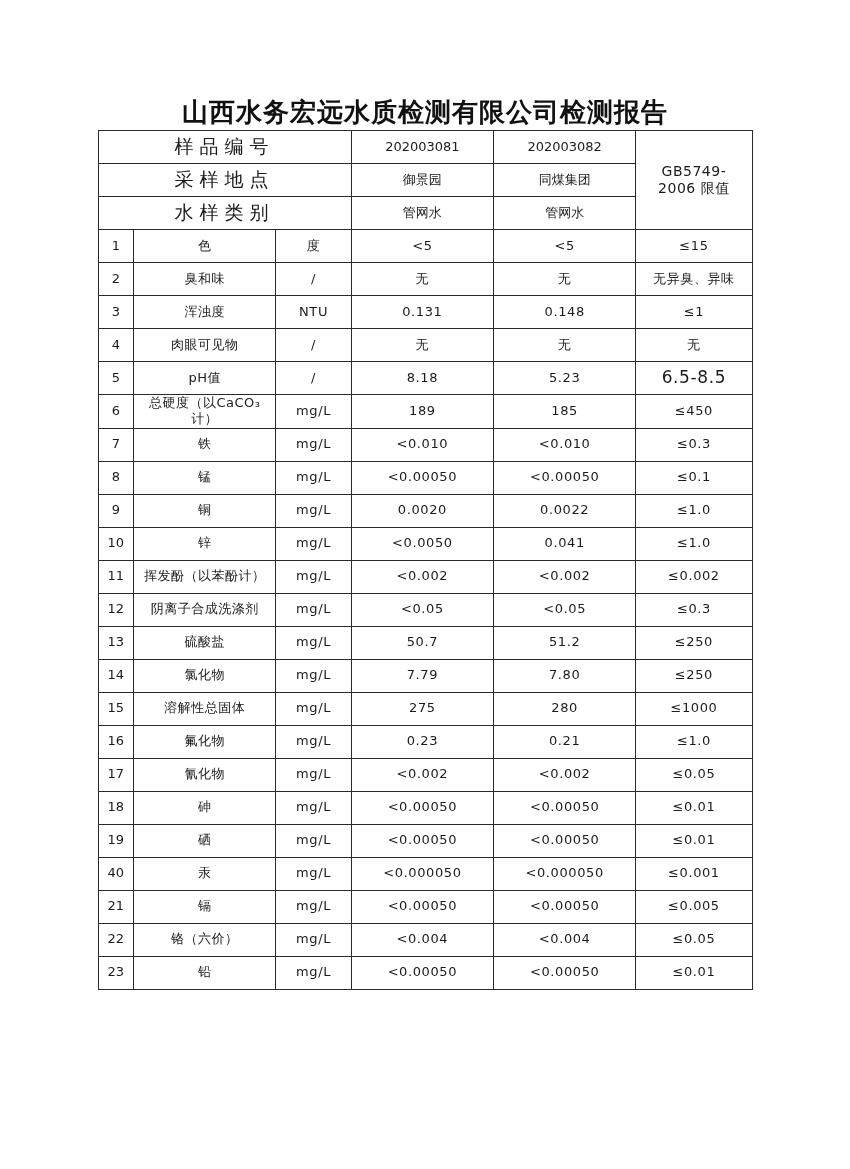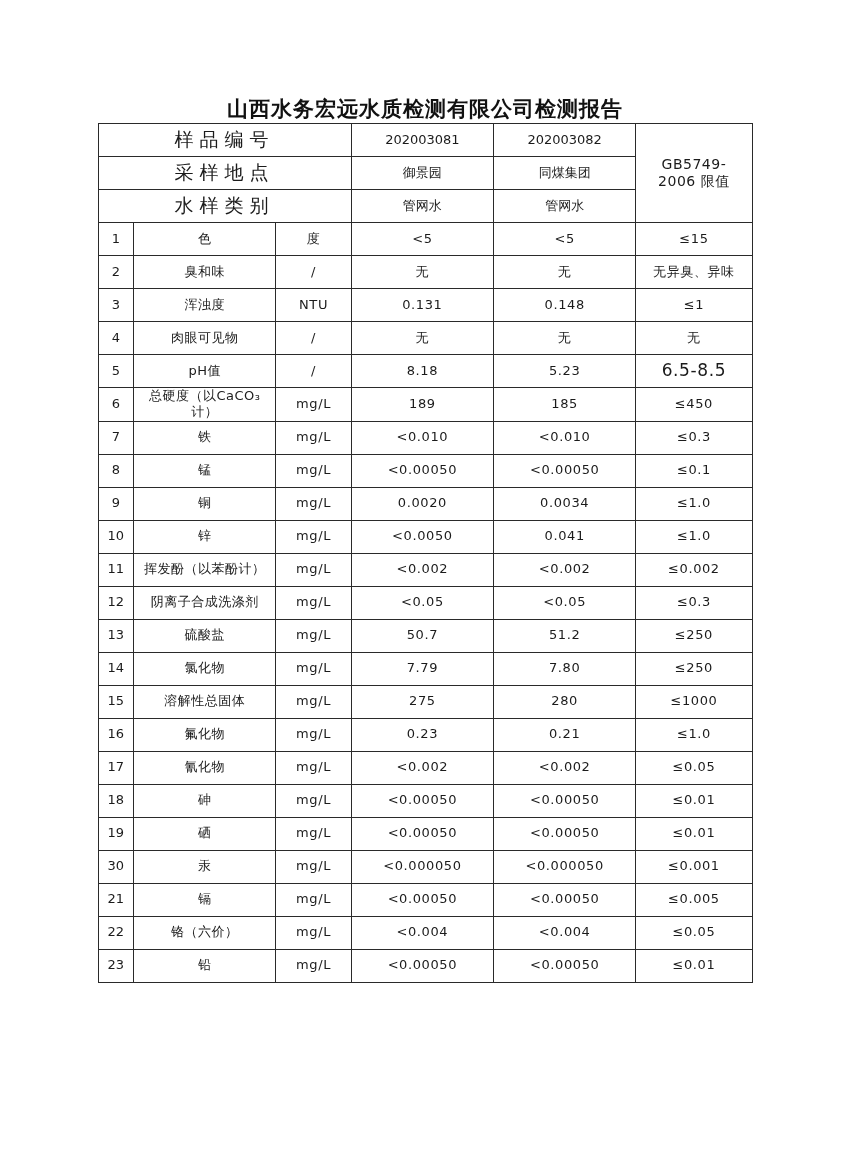--- a/index.html
+++ b/index.html
@@ -19,21 +19,21 @@
     position: relative;
     width: 850px;
     height: 1169px;
     box-sizing: border-box;
     padding: 0;
   }
   .doc-title {
     text-align: center;
     font-family: "DejaVu Sans", "Liberation Sans", sans-serif;
     font-weight: bold;
-    font-size: 21px;
+    font-size: 26px;
     letter-spacing: 1px;
     margin-top: 95px;
     color: #111;
   }
   .meta-row {
     display: flex;
     justify-content: space-between;
     align-items: baseline;
     margin: 28px 96px 6px 82px;
     font-size: 14.5px;
@@ -195,21 +195,21 @@
           <td class="num">mg/L</td>
           <td class="num">&lt;0.00050</td>
           <td class="num">&lt;0.00050</td>
           <td class="num">≤0.1</td>
         </tr>
         <tr>
           <td class="idx">9</td>
           <td class="item-name">铜</td>
           <td class="num">mg/L</td>
           <td class="num">0.0020</td>
-          <td class="num">0.0034</td>
+          <td class="num">0.0022</td>
           <td class="num">≤1.0</td>
         </tr>
         <tr>
           <td class="idx">10</td>
           <td class="item-name">锌</td>
           <td class="num">mg/L</td>
           <td class="num">&lt;0.0050</td>
           <td class="num">0.041</td>
           <td class="num">≤1.0</td>
         </tr>
@@ -279,21 +279,21 @@
         </tr>
         <tr>
           <td class="idx">19</td>
           <td class="item-name">硒</td>
           <td class="num">mg/L</td>
           <td class="num">&lt;0.00050</td>
           <td class="num">&lt;0.00050</td>
           <td class="num">≤0.01</td>
         </tr>
         <tr>
-          <td class="idx">30</td>
+          <td class="idx">40</td>
           <td class="item-name">汞</td>
           <td class="num">mg/L</td>
           <td class="num">&lt;0.000050</td>
           <td class="num">&lt;0.000050</td>
           <td class="num">≤0.001</td>
         </tr>
         <tr>
           <td class="idx">21</td>
           <td class="item-name">镉</td>
           <td class="num">mg/L</td>

